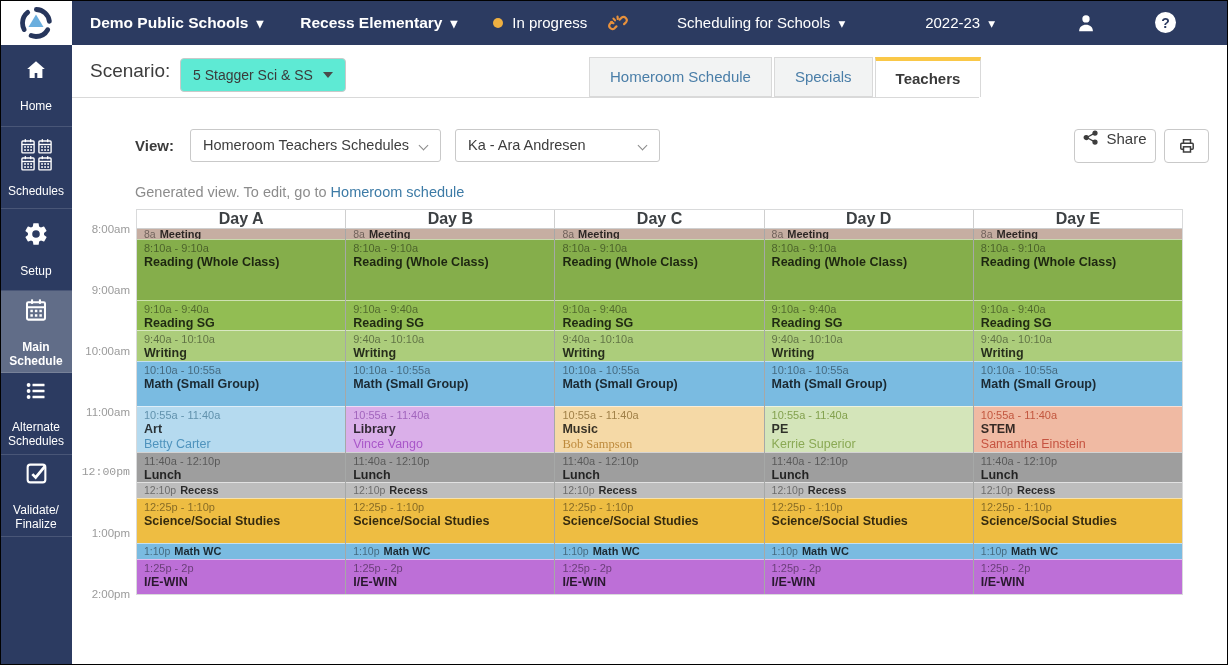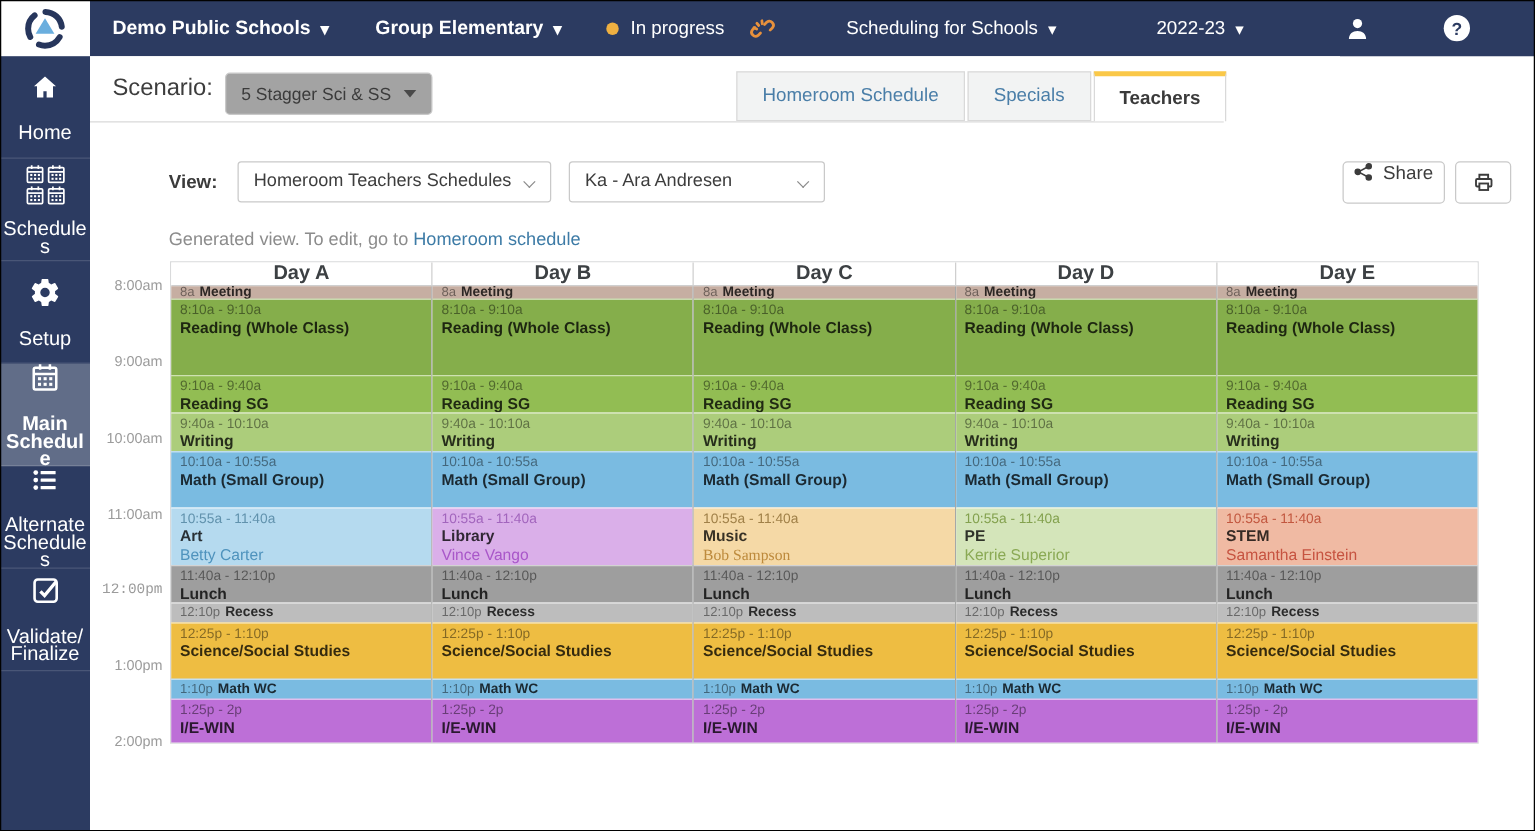--- a/index.html
+++ b/index.html
@@ -19,33 +19,33 @@
   .caret { margin-left:8px; font-size:13.5px; color:#fff; }
   .status-dot { width:10px; height:10px; border-radius:50%; background:#efb041; margin-right:9px; }
   .tb-right { margin-left:auto; display:flex; align-items:center;gap:40px; }
   .help-circle { width:21px; height:21px; border-radius:50%; background:#fff; color:#2c3b61;
     font-weight:bold; font-size:14px; display:flex; align-items:center; justify-content:center; }
 
   
   .sidebar { position:absolute; left:0; top:45px; width:72px; height:620px; background:#2c3b61; }
   .side-item { width:72px; height:82px; display:flex; flex-direction:column; align-items:center;
     justify-content:center; color:#fff; border-bottom:1px solid rgba(255,255,255,0.14); cursor:default; }
-  .side-item .lbl { font-size:16px; line-height:14px; text-align:center; margin-top:13px;
+  .side-item .lbl { font-size:12px; line-height:14px; text-align:center; margin-top:13px;
     max-width:70px; overflow-wrap:break-word; }
   .side-item.active { background:#616d88; }
   .side-item.active .lbl { font-weight:bold; }
   .cal-grid { display:grid; grid-template-columns:16px 16px; grid-template-rows:16px 16px; gap:1px; }
 
   
   .content { position:absolute; left:72px; top:45px; width:1000px; height:620px; background:#fff;padding-left:40px; }
   .scen-divider { position:absolute; left:0; top:52px; width:907px; height:1px; background:#d9d9d9; }
   .scenario-label { position:absolute; left:18px; top:0; height:52px; line-height:52px;
     font-size:19px; color:#3d3d3d; }
   .scenario-dd { position:absolute; left:108px; top:13px; height:34px; border:1px solid #c9c9c9;
-    border-radius:4px; background:#a3a3a3; display:flex; align-items:center; padding:0 12px;
+    border-radius:4px; background:#5eead4; display:flex; align-items:center; padding:0 12px;
     font-size:14px; color:#3b3b3b; cursor:pointer; }
   .dd-caret { width:0; height:0; border-left:5px solid transparent; border-right:5px solid transparent;
     border-top:6px solid #4a4a4a; margin-left:10px; }
 
   .tabs { position:absolute; left:517px; top:12px; height:40px; display:flex; gap:2px; align-items:flex-end; }
   .tab { height:40px; background:#f2f3f3; border:1px solid #d9d9d9; color:#4a7ea8; font-size:15px;
     line-height:38px; padding:0 20px; cursor:pointer; white-space:nowrap; }
   .tab.active { height:40px; background:#fff; border-bottom:none; border-top:4px solid #fac848;
     color:#3a3a3a; font-weight:bold; line-height:35px; }
 
@@ -100,21 +100,21 @@
       <svg width="36" height="36" viewBox="0 0 36 36">
         <circle cx="18" cy="18" r="13.5" fill="none" stroke="#27365c" stroke-width="4.8" stroke-dasharray="19 9.3" stroke-dashoffset="-7" stroke-linecap="round"></circle>
         <polygon points="18,9.5 25.5,22 10.5,22" fill="#6aaede"></polygon>
       </svg>
     </div>
     <div class="tb-item bold" style="margin-left:18px">
       <span>Demo Public Schools</span>
       <span class="caret">▾</span>
     </div>
     <div class="tb-item bold" style="margin-left:37px">
-      <span>Group Elementary</span>
+      <span>Recess Elementary</span>
       <span class="caret">▾</span>
     </div>
     <div class="tb-item" style="margin-left:36px">
       <span class="status-dot"></span>
       <span>In progress</span>
     </div>
     <div class="tb-item" style="margin-left:20px">
       <svg width="22" height="22" viewBox="0 0 22 22" fill="none" stroke="#e8913c" stroke-width="2.2" stroke-linecap="round">
         <path d="M12.6 7.6l1.9-1.9a3.2 3.2 0 0 1 4.5 4.5l-1.9 1.9"></path>
         <path d="M9.4 14.4l-1.9 1.9a3.2 3.2 0 0 1-4.5-4.5l1.9-1.9"></path>

